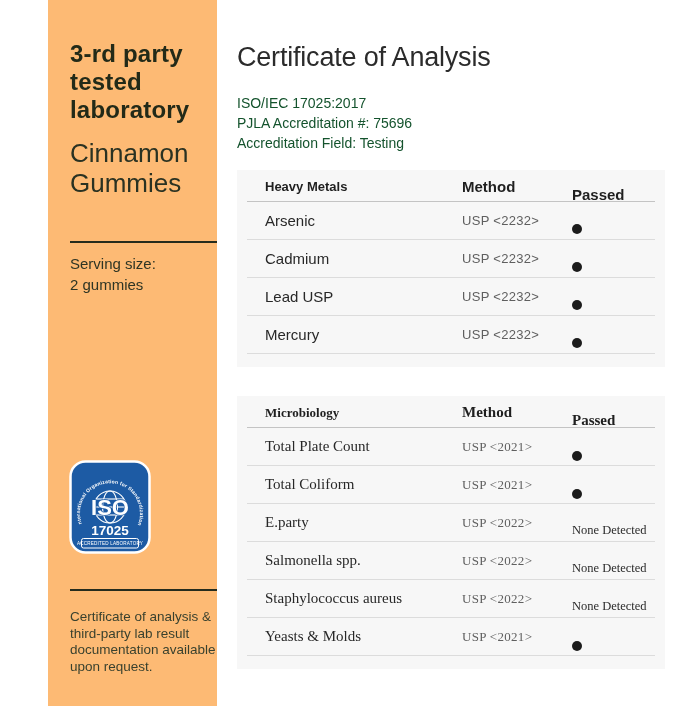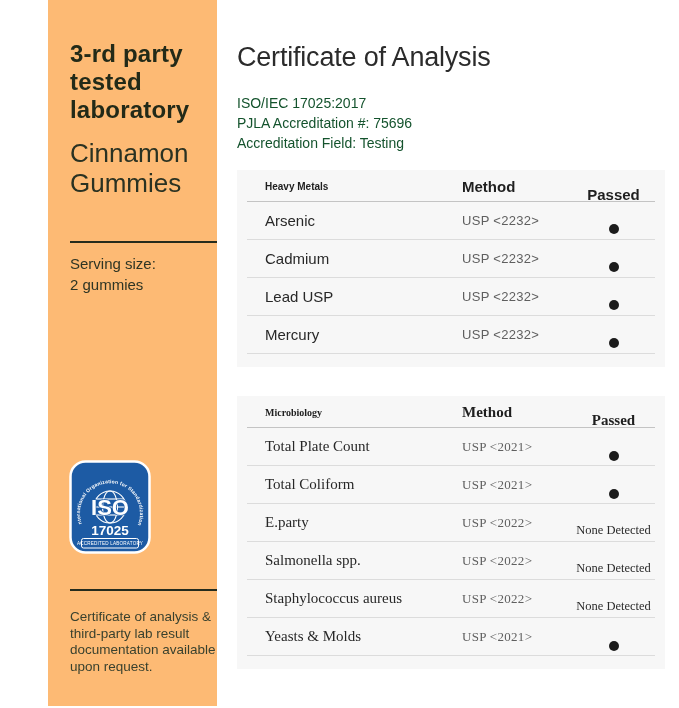--- a/index.html
+++ b/index.html
@@ -30,22 +30,22 @@
   .coa-table { position:absolute; left:20px; width:428px; background:#f7f7f7; padding:0 10px 13px 10px; }
   .tbl-1 { top:170px; }
   .tbl-2 { top:396px;font-family:Liberation Serif, serif; }
   .t-head { display:grid; grid-template-columns:215px 110px 83px; height:32px; align-items:center;
             border-bottom:1px solid #c4c4c4; }
   .t-head .cell { font-weight:700; font-size:15px; color:#1f1f1f; }
   .t-row { display:grid; grid-template-columns:215px 110px 83px; height:38px; align-items:center;
            border-bottom:1px solid #dcdcdc; }
   .c0 { padding-left:18px; font-size:15px; color:#282828; white-space:nowrap; }
   .c1 { font-size:13px; color:#5f5f5f; letter-spacing:0.3px; white-space:nowrap; }
-  .c2 { text-align:center; white-space:nowrap;margin-top:16px; }
-  .t-head .c0 { font-size:10px; color:#1f1f1f; }
+  .c2 { white-space:nowrap;margin-top:16px; }
+  .t-head .c0 { font-size:13px; color:#1f1f1f; }
   .t-head .c1 { font-size:15px; color:#1f1f1f; letter-spacing:0; }
   .dot { display:inline-block; width:10px; height:10px; border-radius:50%; background:#1c1c1c; vertical-align:middle; }
   .nd { font-size:12.5px; color:#2b2b2b; }
 </style>
 </head>
 <body>
 
 <div class="page">
 
   <aside class="sidebar">

